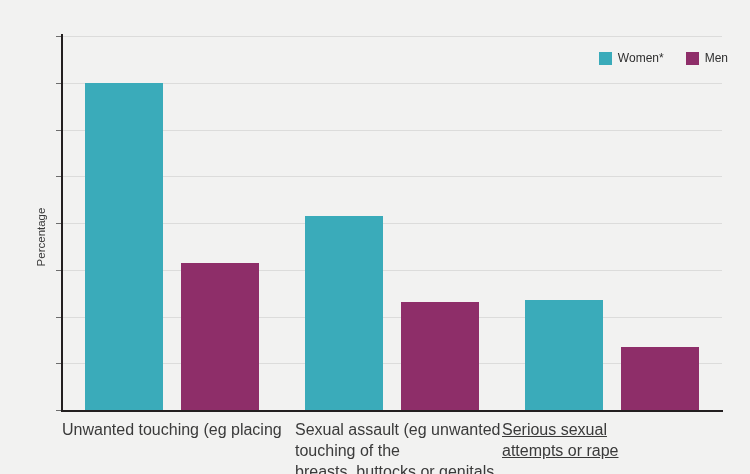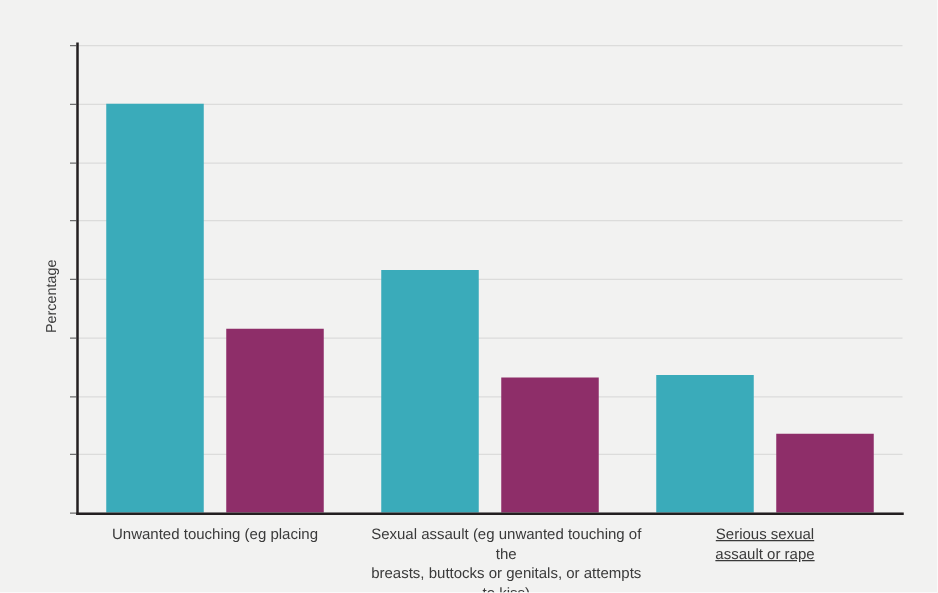--- a/index.html
+++ b/index.html
@@ -74,24 +74,24 @@
     position: absolute;
     bottom: 0;
   }
   .bar.women { background: #3aabba; }
   .bar.men   { background: #8e2e69; }
 
   
   .cat-label {
     position: absolute;
     top: 420px;
-    font-size: 12px;
+    font-size: 16px;
     line-height: 1.3;
     color: #3a3a3a;
-    text-align: center;
+    text-align: left;
   }
 
   
   .legend {
     position: absolute;
     right: 22px;
     top: 51px;
     display: flex;
     align-items: center;
     gap: 22px;
@@ -154,18 +154,28 @@
   <div id="category-labels">
       <div class="cat-label" style="left: 62px; width: 220px;">
         <div>Unwanted touching (eg placing</div>
       </div>
       <div class="cat-label" style="left: 279px; width: 220px; margin-left: 16px;">
         <div>Sexual assault (eg unwanted touching of the</div>
         <div>breasts, buttocks or genitals, or attempts to kiss)</div>
       </div>
       <div class="cat-label" style="left: 502px; width: 220px; text-decoration: underline;">
         <div>Serious sexual</div>
-        <div>assault or rape</div>
+        <div>attempts or rape</div>
       </div>
     </div>
 
+  <div class="legend" id="legend">
+      <div class="legend-item">
+        <span class="legend-swatch women" style="background: rgb(58, 171, 186);"></span>
+        <span class="legend-text">Women*</span>
+      </div>
+      <div class="legend-item">
+        <span class="legend-swatch men" style="background: rgb(142, 46, 105);"></span>
+        <span class="legend-text">Men</span>
+      </div>
+    </div>
 
 </div>
 
 </body></html>

